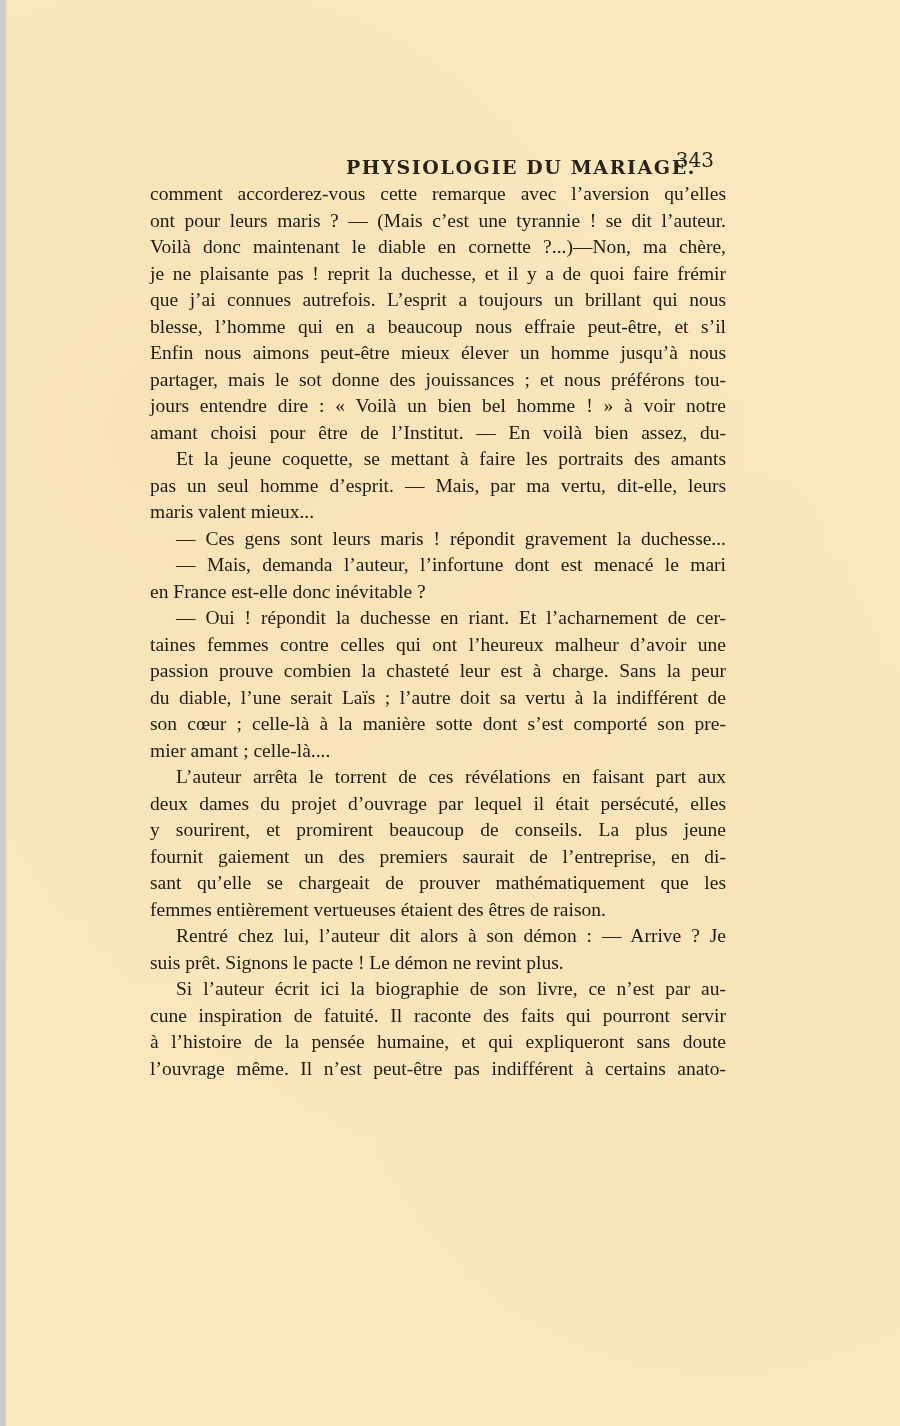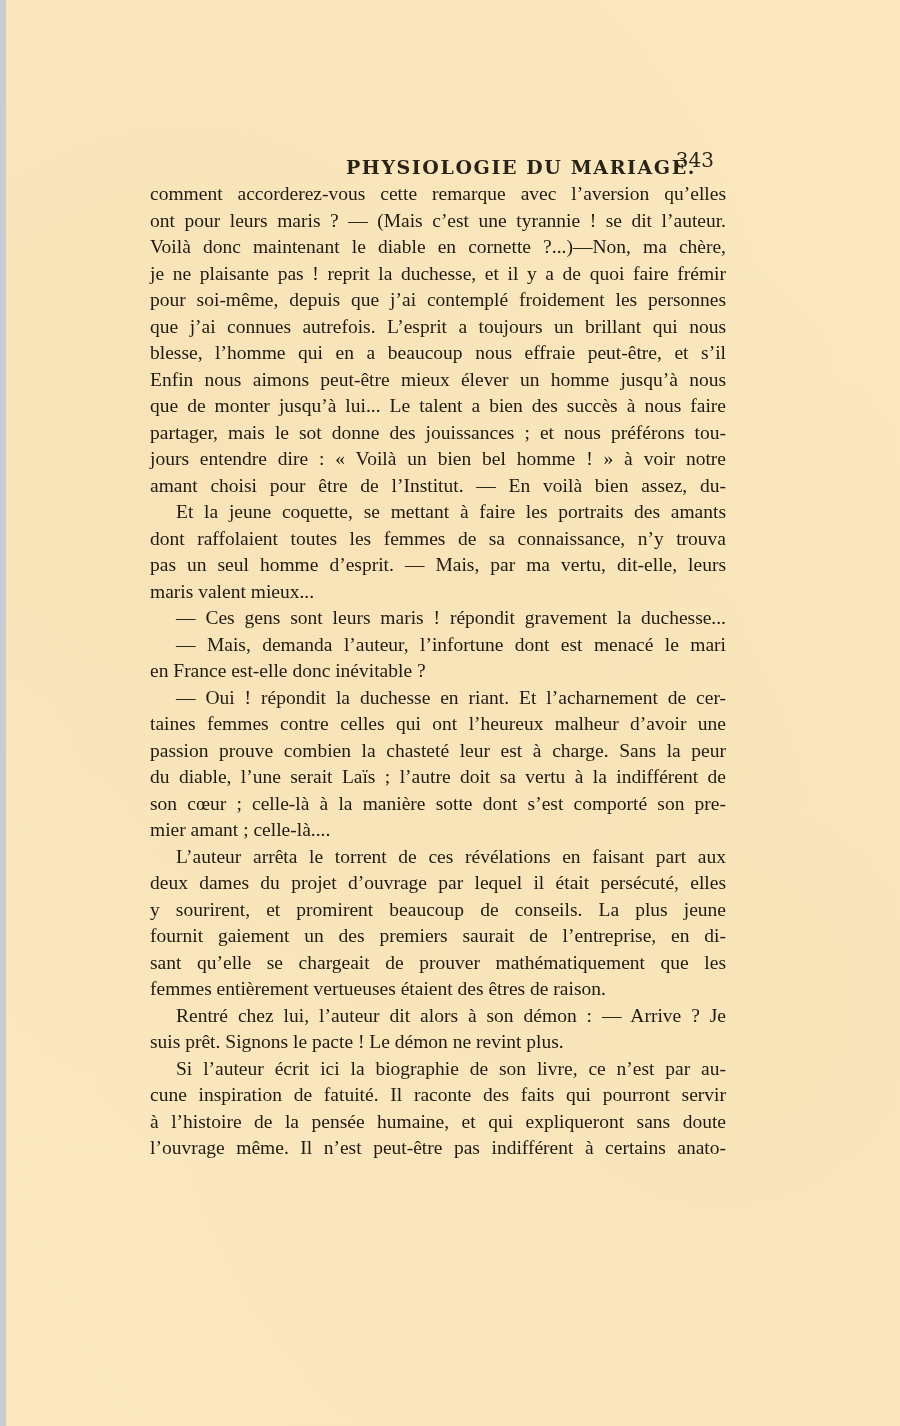--- a/index.html
+++ b/index.html
@@ -44,30 +44,27 @@
 <div class="page">
   <div class="running-head">
     <div class="running-title">PHYSIOLOGIE DU MARIAGE.</div>
     <div class="page-number">343</div>
   </div>
   <div class="text-block" id="text-block">
       <span class="line">comment accorderez-vous cette remarque avec l’aversion qu’elles</span>
       <span class="line">ont pour leurs maris ? — (Mais c’est une tyrannie ! se dit l’auteur.</span>
       <span class="line">Voilà donc maintenant le diable en cornette ?...)—Non, ma chère,</span>
       <span class="line">je ne plaisante pas ! reprit la duchesse, et il y a de quoi faire frémir</span>
-      <span class="line">pour soi-même, depuis que j’ai contemplé froidement les personnes</span>
       <span class="line">que j’ai connues autrefois. L’esprit a toujours un brillant qui nous</span>
       <span class="line">blesse, l’homme qui en a beaucoup nous effraie peut-être, et s’il</span>
       <span class="line">Enfin nous aimons peut-être mieux élever un homme jusqu’à nous</span>
-      <span class="line">que de monter jusqu’à lui... Le talent a bien des succès à nous faire</span>
       <span class="line">partager, mais le sot donne des jouissances ; et nous préférons tou-</span>
       <span class="line">jours entendre dire : « Voilà un bien bel homme ! » à voir notre</span>
       <span class="line">amant choisi pour être de l’Institut. — En voilà bien assez, du-</span>
       <span class="line indent">Et la jeune coquette, se mettant à faire les portraits des amants</span>
-      <span class="line">dont raffolaient toutes les femmes de sa connaissance, n’y trouva</span>
       <span class="line">pas un seul homme d’esprit. — Mais, par ma vertu, dit-elle, leurs</span>
       <span class="line last">maris valent mieux...</span>
       <span class="line indent">— Ces gens sont leurs maris ! répondit gravement la duchesse...</span>
       <span class="line indent">— Mais, demanda l’auteur, l’infortune dont est menacé le mari</span>
       <span class="line last">en France est-elle donc inévitable ?</span>
       <span class="line indent">— Oui ! répondit la duchesse en riant. Et l’acharnement de cer-</span>
       <span class="line">taines femmes contre celles qui ont l’heureux malheur d’avoir une</span>
       <span class="line">passion prouve combien la chasteté leur est à charge. Sans la peur</span>
       <span class="line">du diable, l’une serait Laïs ; l’autre doit sa vertu à la indifférent de</span>
       <span class="line">son cœur ; celle-là à la manière sotte dont s’est comporté son pre-</span>

